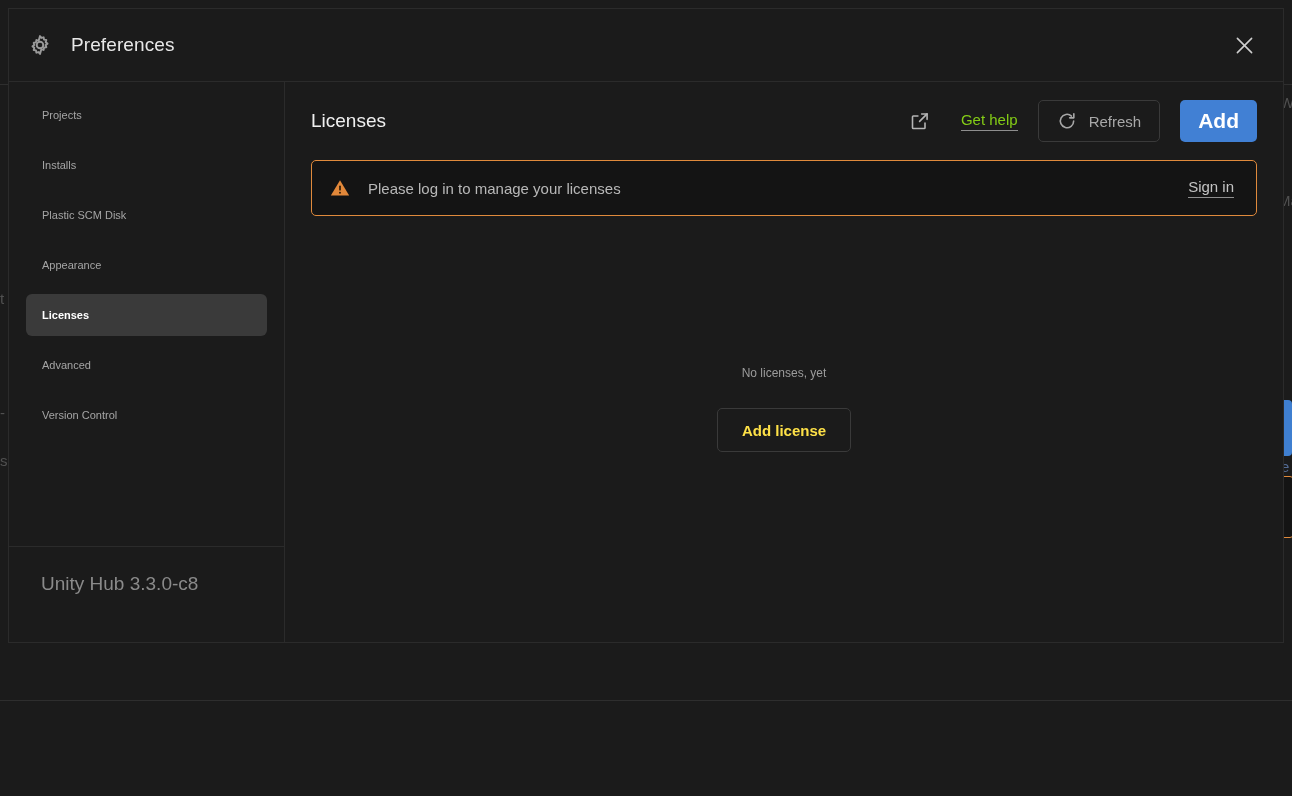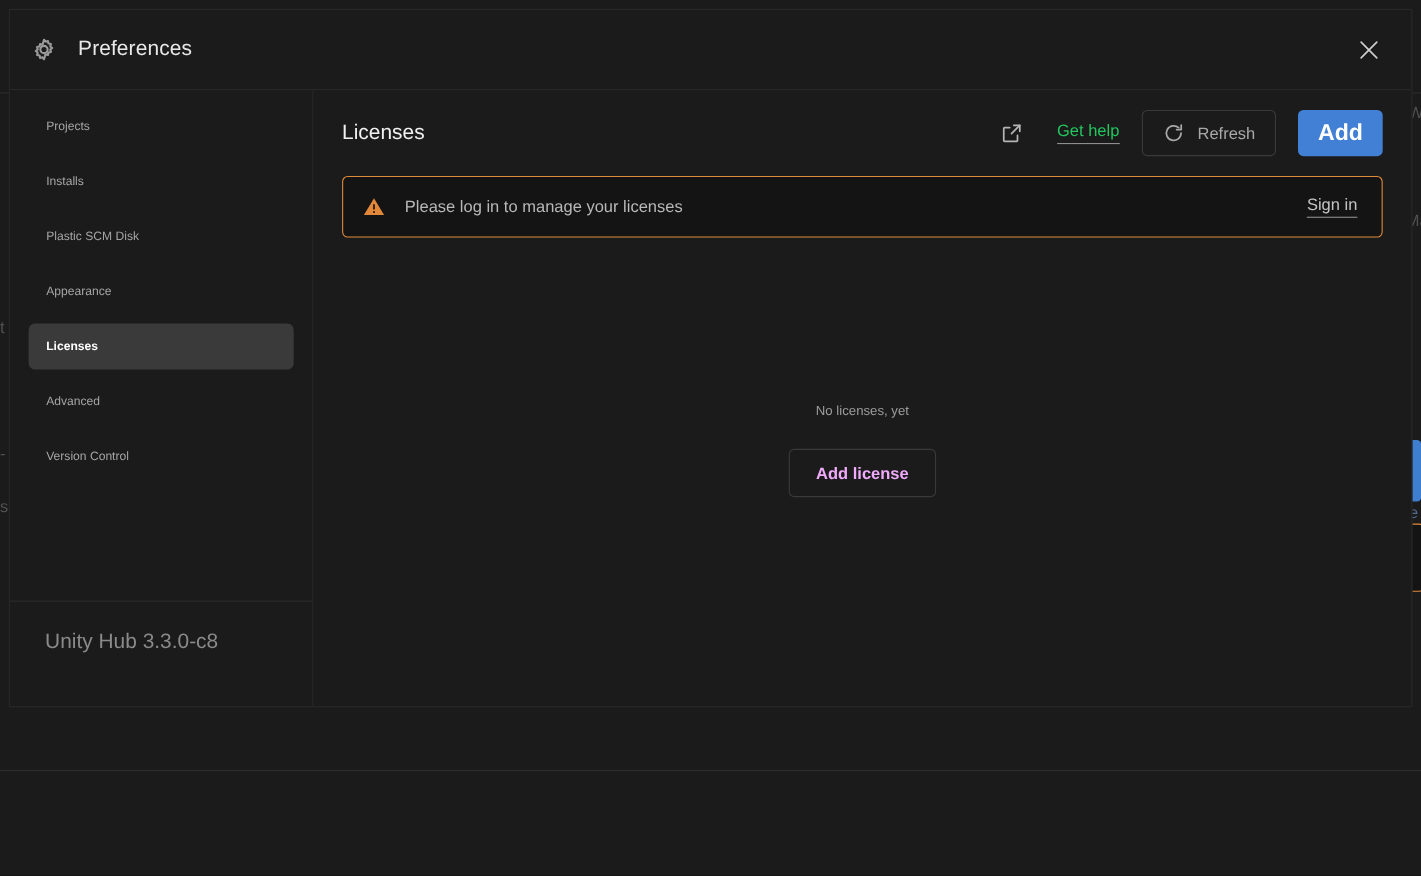--- a/index.html
+++ b/index.html
@@ -177,21 +177,21 @@
     align-items: center;
     gap: 11px;
     cursor: pointer;
     background: none;
     border: none;
     padding: 0;
     font-family: inherit;
   }
   #get-help-label {
     font-size: 15px;
-    color: #22c55e;
+    color: #84cc16;
     border-bottom: 1px solid #8e8e8e;
     padding-bottom: 2px;
     line-height: 1.15;
     margin-left: 20px;
   }
 
   #refresh-button {
     display: flex;
     align-items: center;
     gap: 12px;
@@ -269,21 +269,21 @@
     font-size: 12px;
     color: #9c9c9c;
     margin-bottom: 28px;
   }
   #add-license-button {
     height: 44px;
     padding: 0 24px;
     border: 1px solid #3a3a3a;
     border-radius: 5px;
     background: #1b1b1b;
-    color: #f0abfc;
+    color: #fde047;
     font-size: 15px;
     font-weight: bold;
     cursor: pointer;
     font-family: inherit;
   }
 </style>
 </head>
 <body>
 
 <div id="app-background">

